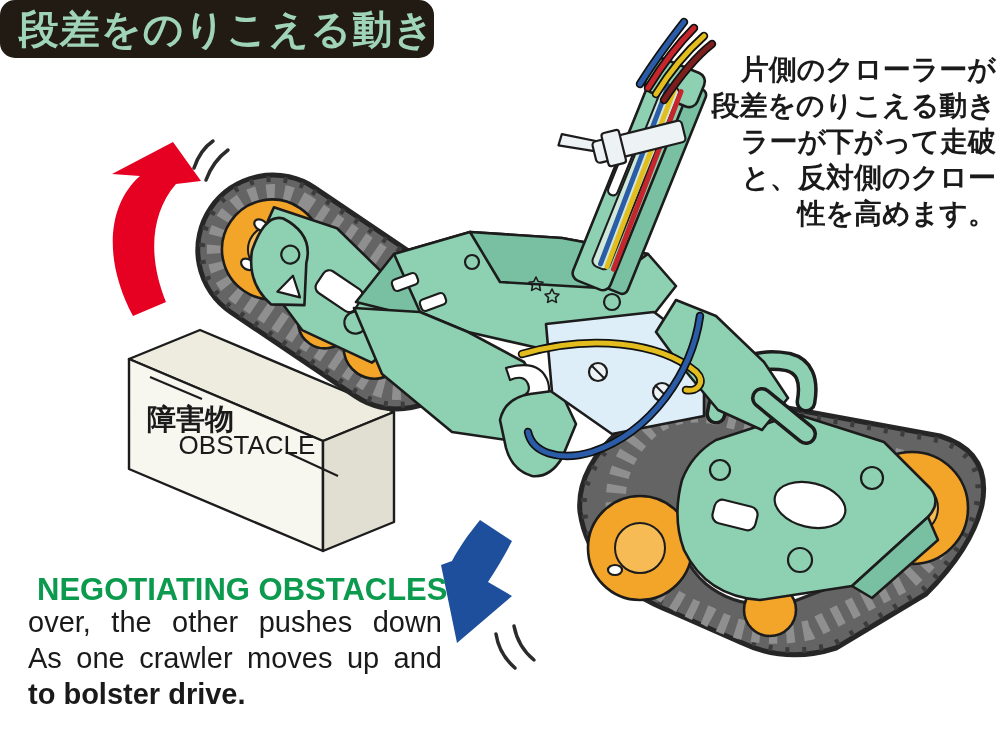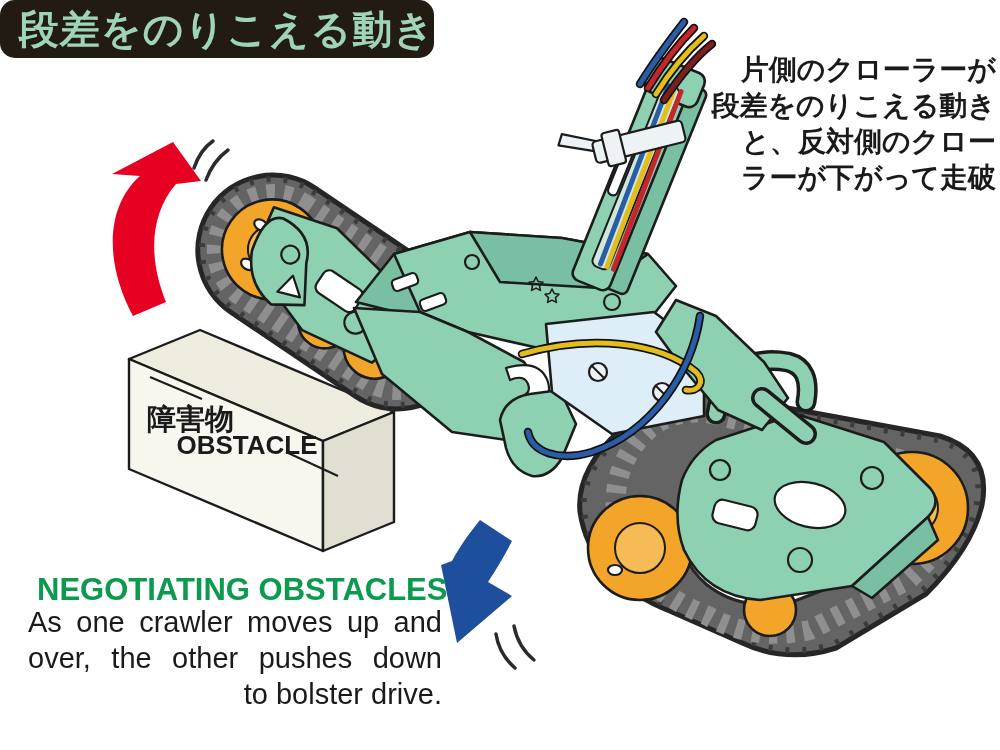--- a/index.html
+++ b/index.html
@@ -11,26 +11,26 @@
   #title-badge{left:33px;top:61px;width:434px;height:58px;background:var(--badge_bg);
                border-radius:15px;display:flex;align-items:center;justify-content:center;}
   #title-badge span{color:var(--badge_text);font-size:40px;font-weight:700;letter-spacing:1px;
                     font-family:"DejaVu Sans","Liberation Sans",sans-serif;white-space:nowrap;margin-left:20px;}
   #jp-desc{left:711px;top:52px;width:285px;font-size:28px;line-height:36px;font-weight:600;
            font-family:"DejaVu Sans","Liberation Sans",sans-serif;text-align:right;}
   #jp-desc div{white-space:nowrap;}
   #obstacle-label-jp{left:147px;top:400px;width:200px;text-align:left;font-size:29px;
                      font-weight:700;font-family:"DejaVu Sans",sans-serif;}
   #obstacle-label-en{left:147px;top:430px;width:200px;text-align:center;font-size:26px;
-                     font-weight:700;letter-spacing:0px;}
+                     font-weight:400;letter-spacing:0px;}
   #caption-heading{left:37px;top:572px;width:430px;font-size:31px;font-weight:700;
                    color:var(--heading_green);white-space:nowrap;}
   #caption-body{left:28px;top:604px;width:414px;font-size:29px;line-height:36px;font-weight:400;}
   .jline{text-align:justify;text-align-last:justify;}
-  .lline{text-align:right;}
+  .lline{text-align:left;font-weight:bold;}
 
   
   .green{fill:var(--machine_green);stroke:var(--outline);stroke-width:2.6;stroke-linejoin:round;}
   .greend{fill:var(--machine_green_dark);stroke:var(--outline);stroke-width:2.6;stroke-linejoin:round;}
   .orange{fill:var(--wheel_orange);stroke:var(--outline);stroke-width:2.6;}
   .orangeh{fill:var(--wheel_orange_hub);stroke:var(--outline);stroke-width:2;}
   .track{fill:var(--track_gray);stroke:var(--track_outline);stroke-width:5;stroke-linejoin:round;}
   .tread{fill:none;stroke:var(--track_light);stroke-width:20;stroke-dasharray:8 9;}
   .tread2{fill:none;stroke:#3c3c3c;stroke-width:6;stroke-dasharray:4 13;}
   .hole{fill:#ffffff;stroke:var(--track_outline);stroke-width:3;stroke-linejoin:round;}
@@ -195,28 +195,29 @@
     </g>
   </svg>
 
   <div id="title-badge">
     <span>段差をのりこえる動き</span>
   </div>
 
   <div id="jp-desc" class="txt">
     <div>片側のクローラーが</div>
     <div>段差をのりこえる動き</div>
+    <div>ラーが下がって走破</div>
     <div>と、反対側のクロー</div>
-    <div>ラーが下がって走破</div>
+    <div>性を高めます。</div>
   </div>
 
   <div id="obstacle-label-jp" class="txt">障害物</div>
   <div id="obstacle-label-en" class="txt">OBSTACLE</div>
 
   <div id="caption-heading" class="txt">NEGOTIATING OBSTACLES</div>
 
   <div id="caption-body" class="txt">
+    <div class="jline">over, the other pushes down</div>
     <div class="jline">As one crawler moves up and</div>
-    <div class="jline">over, the other pushes down</div>
     <div class="lline">to bolster drive.</div>
   </div>
 
 </div>
 
 </body></html>

